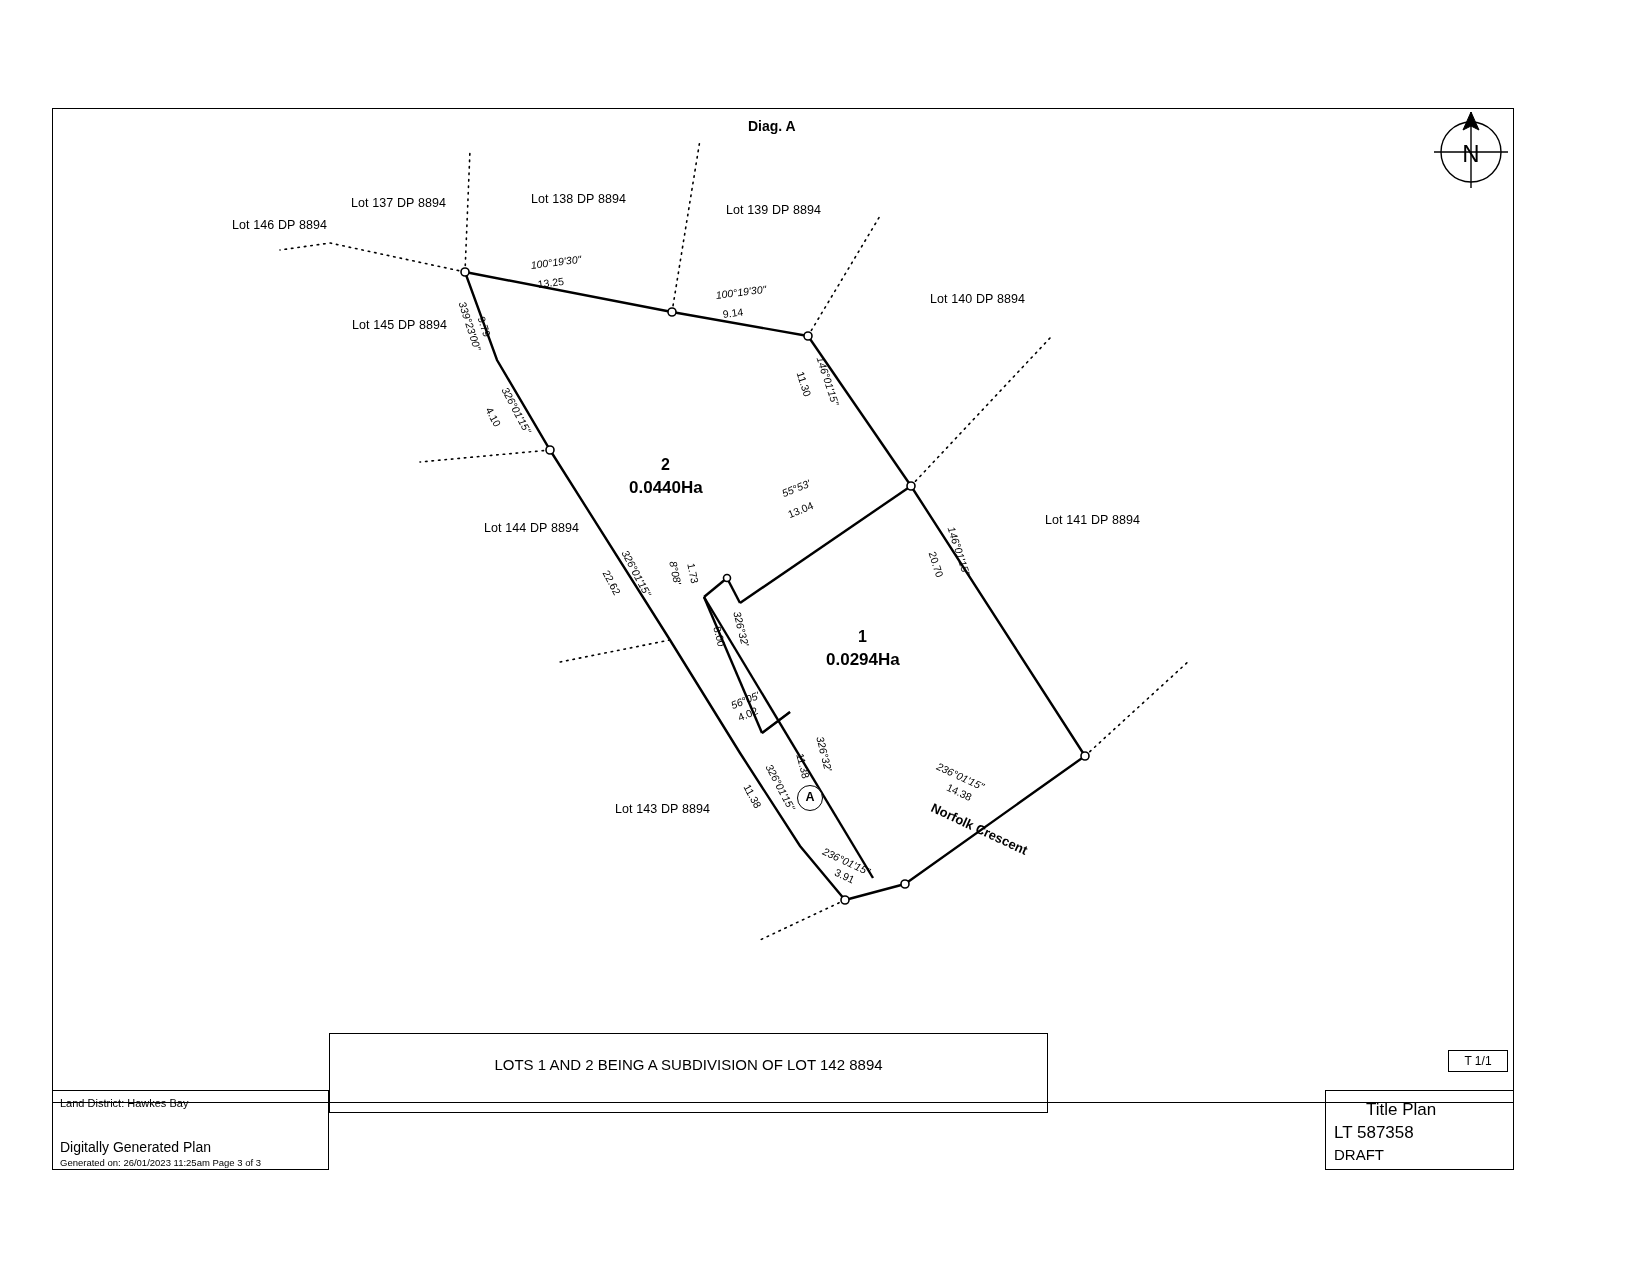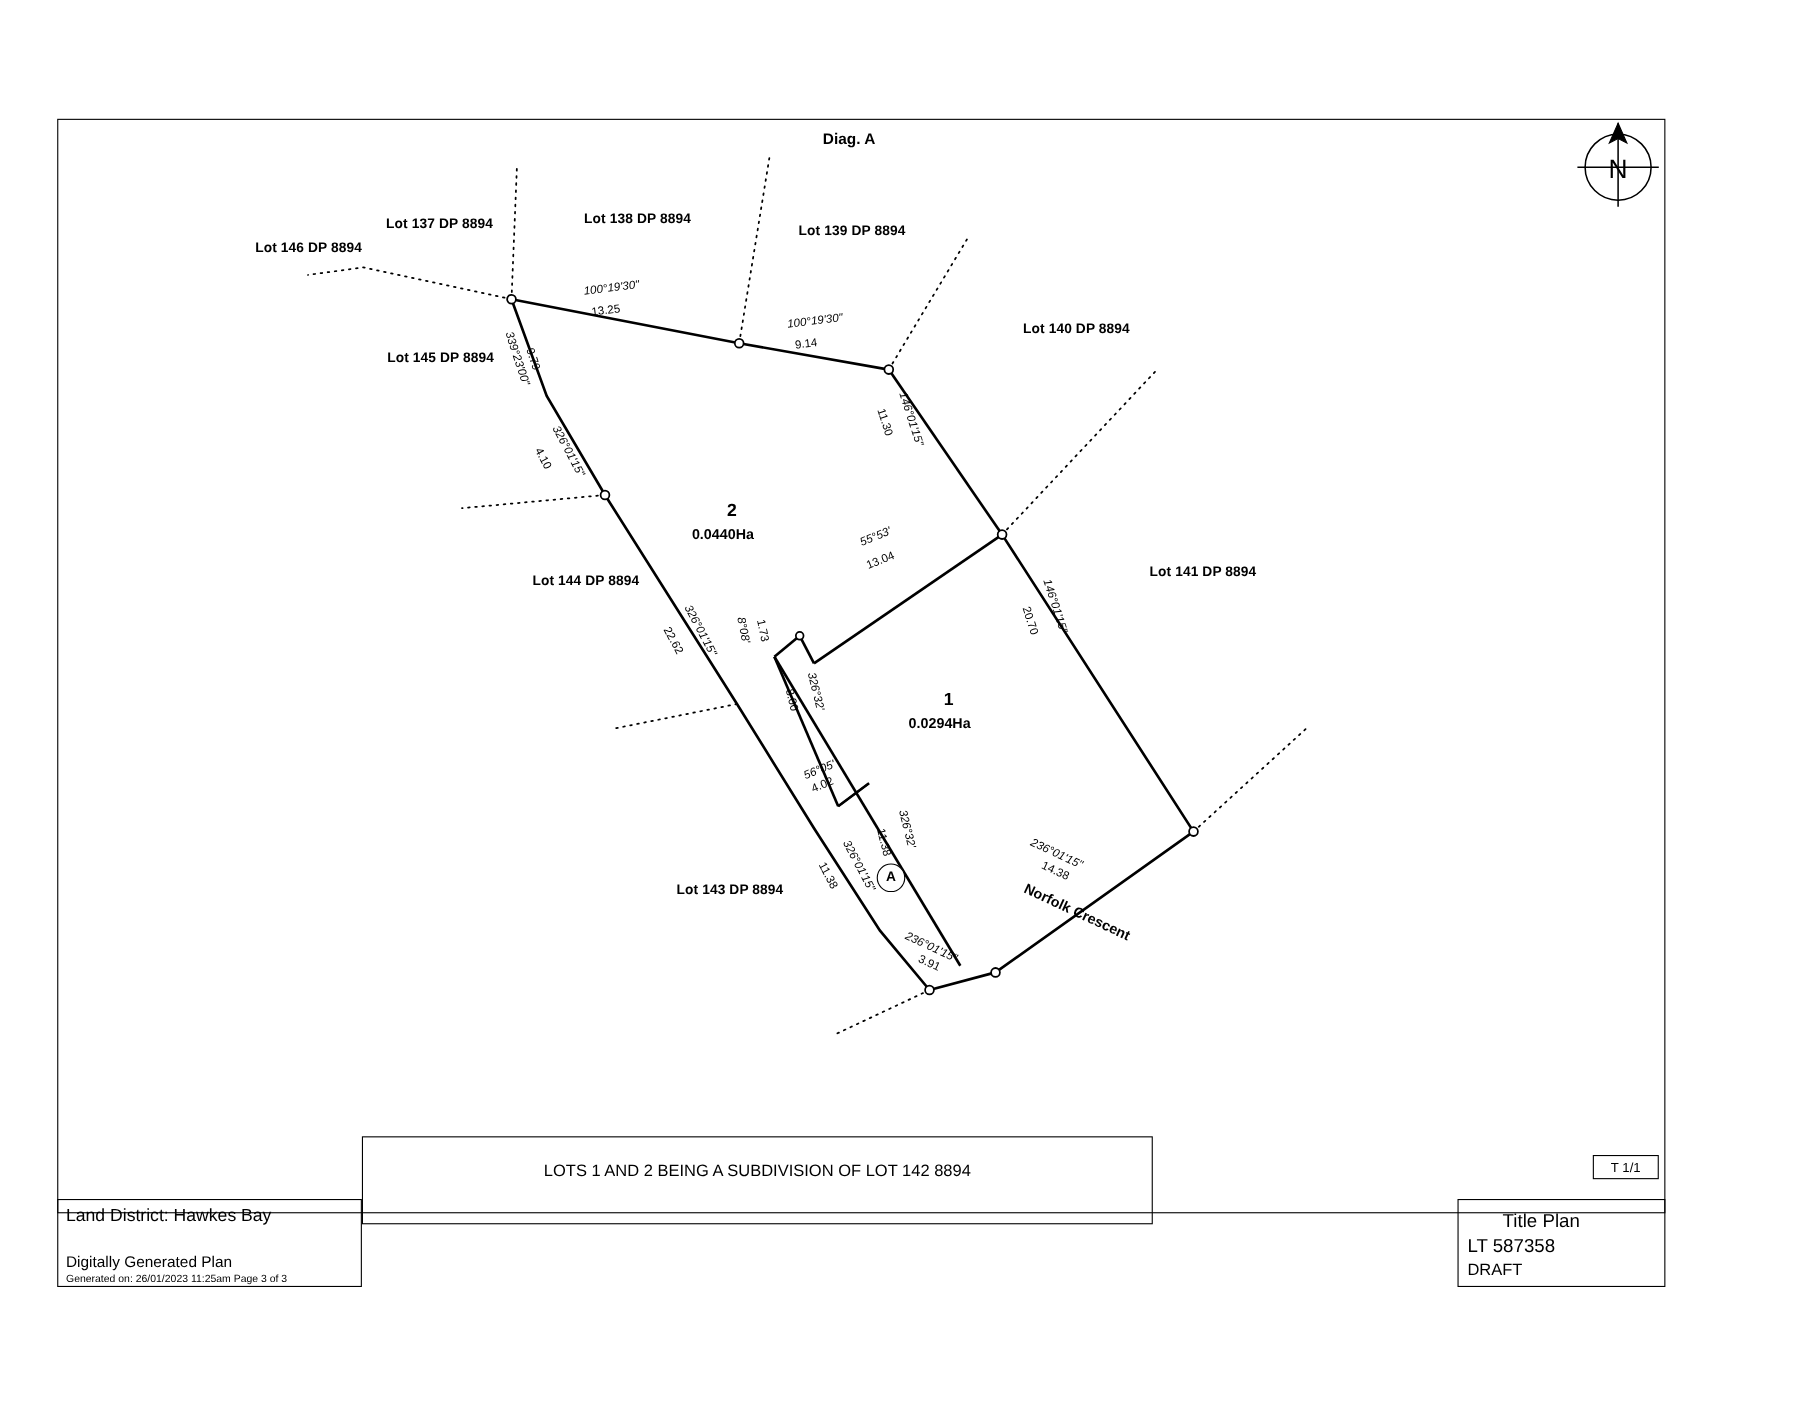--- a/index.html
+++ b/index.html
@@ -33,21 +33,21 @@
     position: absolute;
     left: 0;
     top: 0;
     width: 1650px;
     height: 1275px;
     overflow: visible;
   }
   .lbl {
     position: absolute;
     font-size: 12.5px;
-    font-weight: bold;
+    font-weight: normal;
     white-space: nowrap;
     letter-spacing: 0.1px;
   }
   .dim {
     position: absolute;
     font-size: 10.5px;
     white-space: nowrap;
     font-style: italic;
     font-weight: normal;
   }
@@ -59,21 +59,21 @@
   }
   .lotnum {
     position: absolute;
     font-size: 16px;
     font-weight: bold;
     white-space: nowrap;
     text-align: center;
   }
   .lotarea {
     position: absolute;
-    font-size: 13px;
+    font-size: 17px;
     font-weight: bold;
     white-space: nowrap;
     text-align: center;
   }
   .diagtitle {
     position: absolute;
     font-size: 14px;
     font-weight: bold;
   }
   .street {
@@ -105,21 +105,21 @@
     top: 1090px;
     width: 277px;
     height: 80px;
   }
   .tb-right {
     left: 1325px;
     top: 1090px;
     width: 189px;
     height: 80px;
   }
-  .tb-left .l1 { position: absolute; left: 7px; top: 6px; font-size: 16px; }
+  .tb-left .l1 { position: absolute; left: 7px; top: 6px; font-size: 11px; }
   .tb-left .l2 { position: absolute; left: 7px; top: 48px; font-size: 14px; }
   .tb-left .l3 { position: absolute; left: 7px; top: 66px; font-size: 9.5px; }
   .tb-mid .m1 {
     position: absolute; left: 0; right: 0; top: 22px;
     text-align: center; font-size: 15px;
   }
   .tb-surv .s1 { position: absolute; left: 7px; top: 14px; font-size: 11.5px; }
   .tb-surv .s2 { position: absolute; left: 7px; top: 39px; font-size: 11.5px; }
   .tb-right .r1 { position: absolute; left: 8px; top: 9px; font-size: 17px; margin-left: 32px; }
   .tb-right .r2 { position: absolute; left: 8px; top: 32px; font-size: 17px; }

